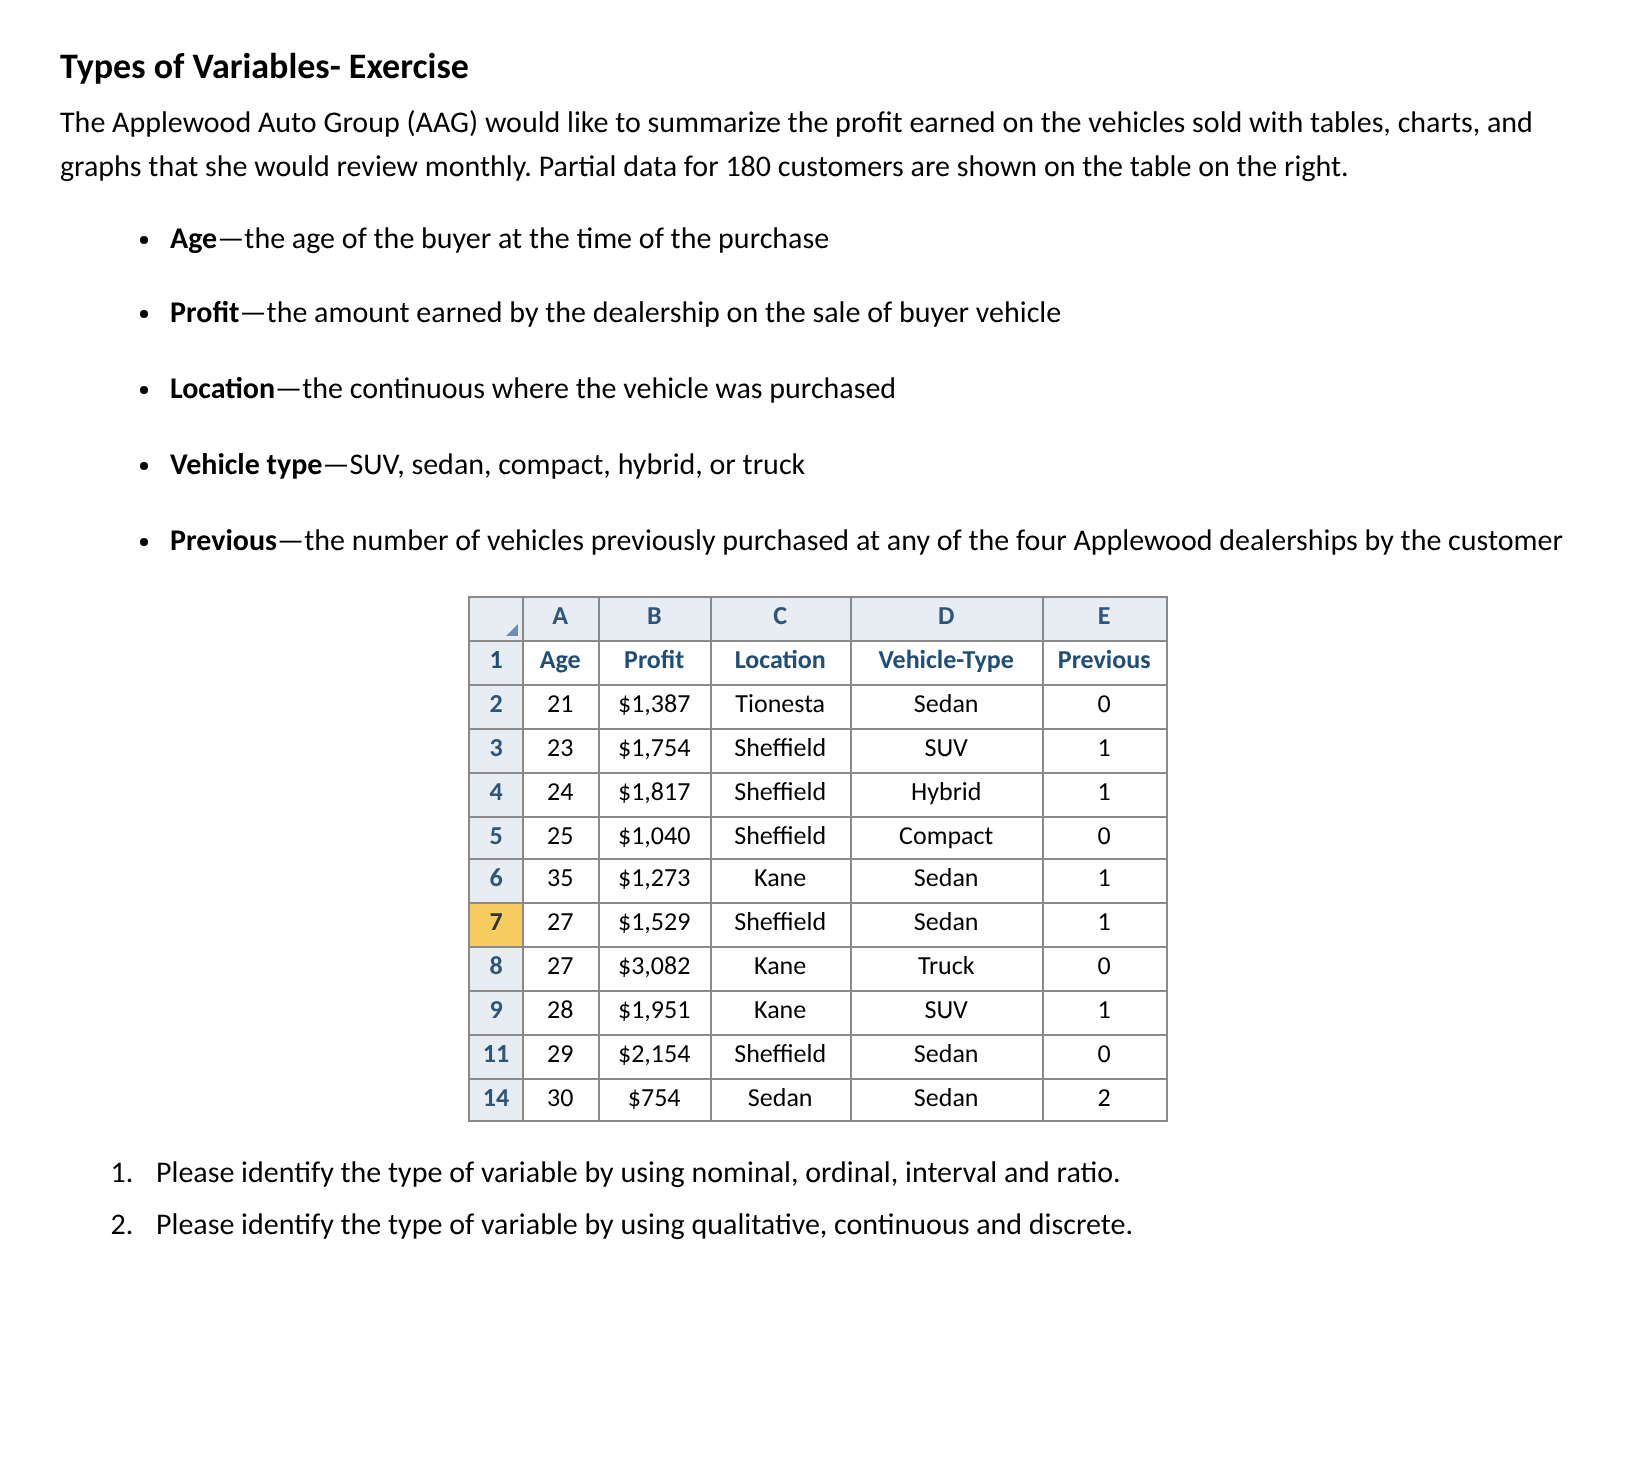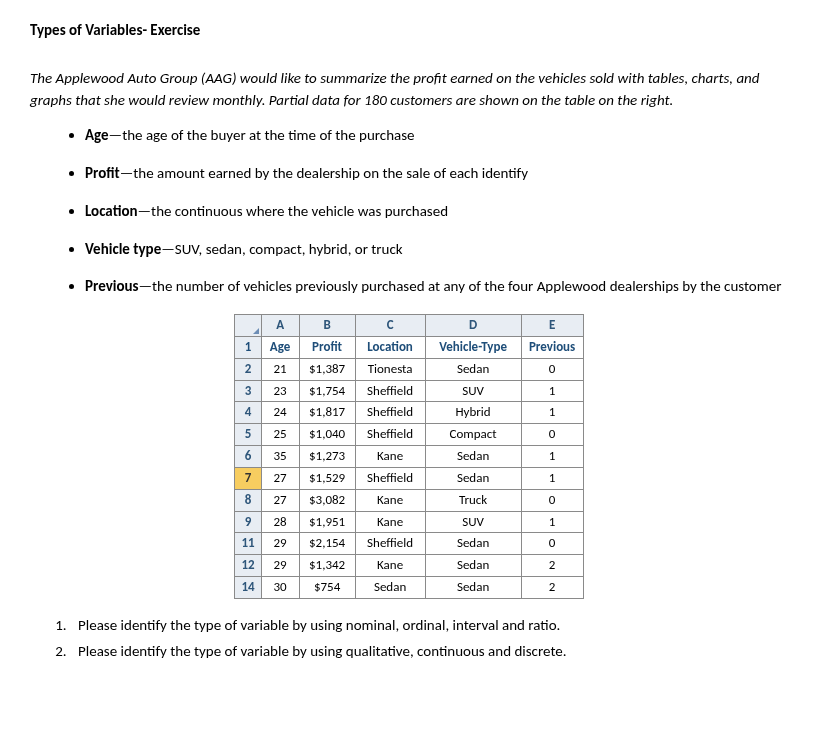--- a/index.html
+++ b/index.html
@@ -7,26 +7,25 @@
     font-size: 15px;
     color: #000;
     margin: 0;
     padding: 20px 30px;
     width: 818px;
     box-sizing: border-box;
     line-height: 1.45;
   }
   .title {
     font-weight: bold;
-    margin-bottom: 26px;
-    font-size: 15px;
+    margin-bottom: 6px;
+    font-size: 18px;
   }
   .intro {
     margin-bottom: 14px;
-    font-style: italic;
   }
   ul.defs {
     list-style: disc;
     padding-left: 55px;
     margin: 0 0 12px 0;
   }
   ul.defs li {
     margin-bottom: 16px;
   }
   .term {
@@ -102,21 +101,21 @@
 </style>
 </head>
 <body>
 
 <div class="title">Types of Variables- Exercise</div>
 
 <div class="intro">The Applewood Auto Group (AAG) would like to summarize the profit earned on the vehicles sold with tables, charts, and graphs that she would review monthly. Partial data for 180 customers are shown on the table on the right.</div>
 
 <ul class="defs">
   <li><span class="term">Age</span><span>—the age of the buyer at the time of the purchase</span></li>
-  <li><span class="term">Profit</span><span>—the amount earned by the dealership on the sale of each identify</span></li>
+  <li><span class="term">Profit</span><span>—the amount earned by the dealership on the sale of buyer vehicle</span></li>
   <li><span class="term">Location</span><span>—the continuous where the vehicle was purchased</span></li>
   <li><span class="term">Vehicle type</span><span>—SUV, sedan, compact, hybrid, or truck</span></li>
   <li><span class="term">Previous</span><span>—the number of vehicles previously purchased at any of the four Applewood dealerships by the customer</span></li>
 </ul>
 
 <div class="table-wrap">
   <table class="sheet">
     <tbody>
         <tr class="col-letters">
       <th class="corner"></th>
@@ -203,28 +202,20 @@
         </tr>
         <tr>
           <td class="rownum">11</td>
           <td>29</td>
           <td>$2,154</td>
           <td>Sheffield</td>
           <td>Sedan</td>
           <td>0</td>
         </tr>
         <tr>
-          <td class="rownum">12</td>
-          <td>29</td>
-          <td>$1,342</td>
-          <td>Kane</td>
-          <td>Sedan</td>
-          <td>2</td>
-        </tr>
-        <tr>
           <td class="rownum">14</td>
           <td>30</td>
           <td>$754</td>
           <td>Sedan</td>
           <td>Sedan</td>
           <td>2</td>
         </tr>
       </tbody>
   </table>
 </div>

